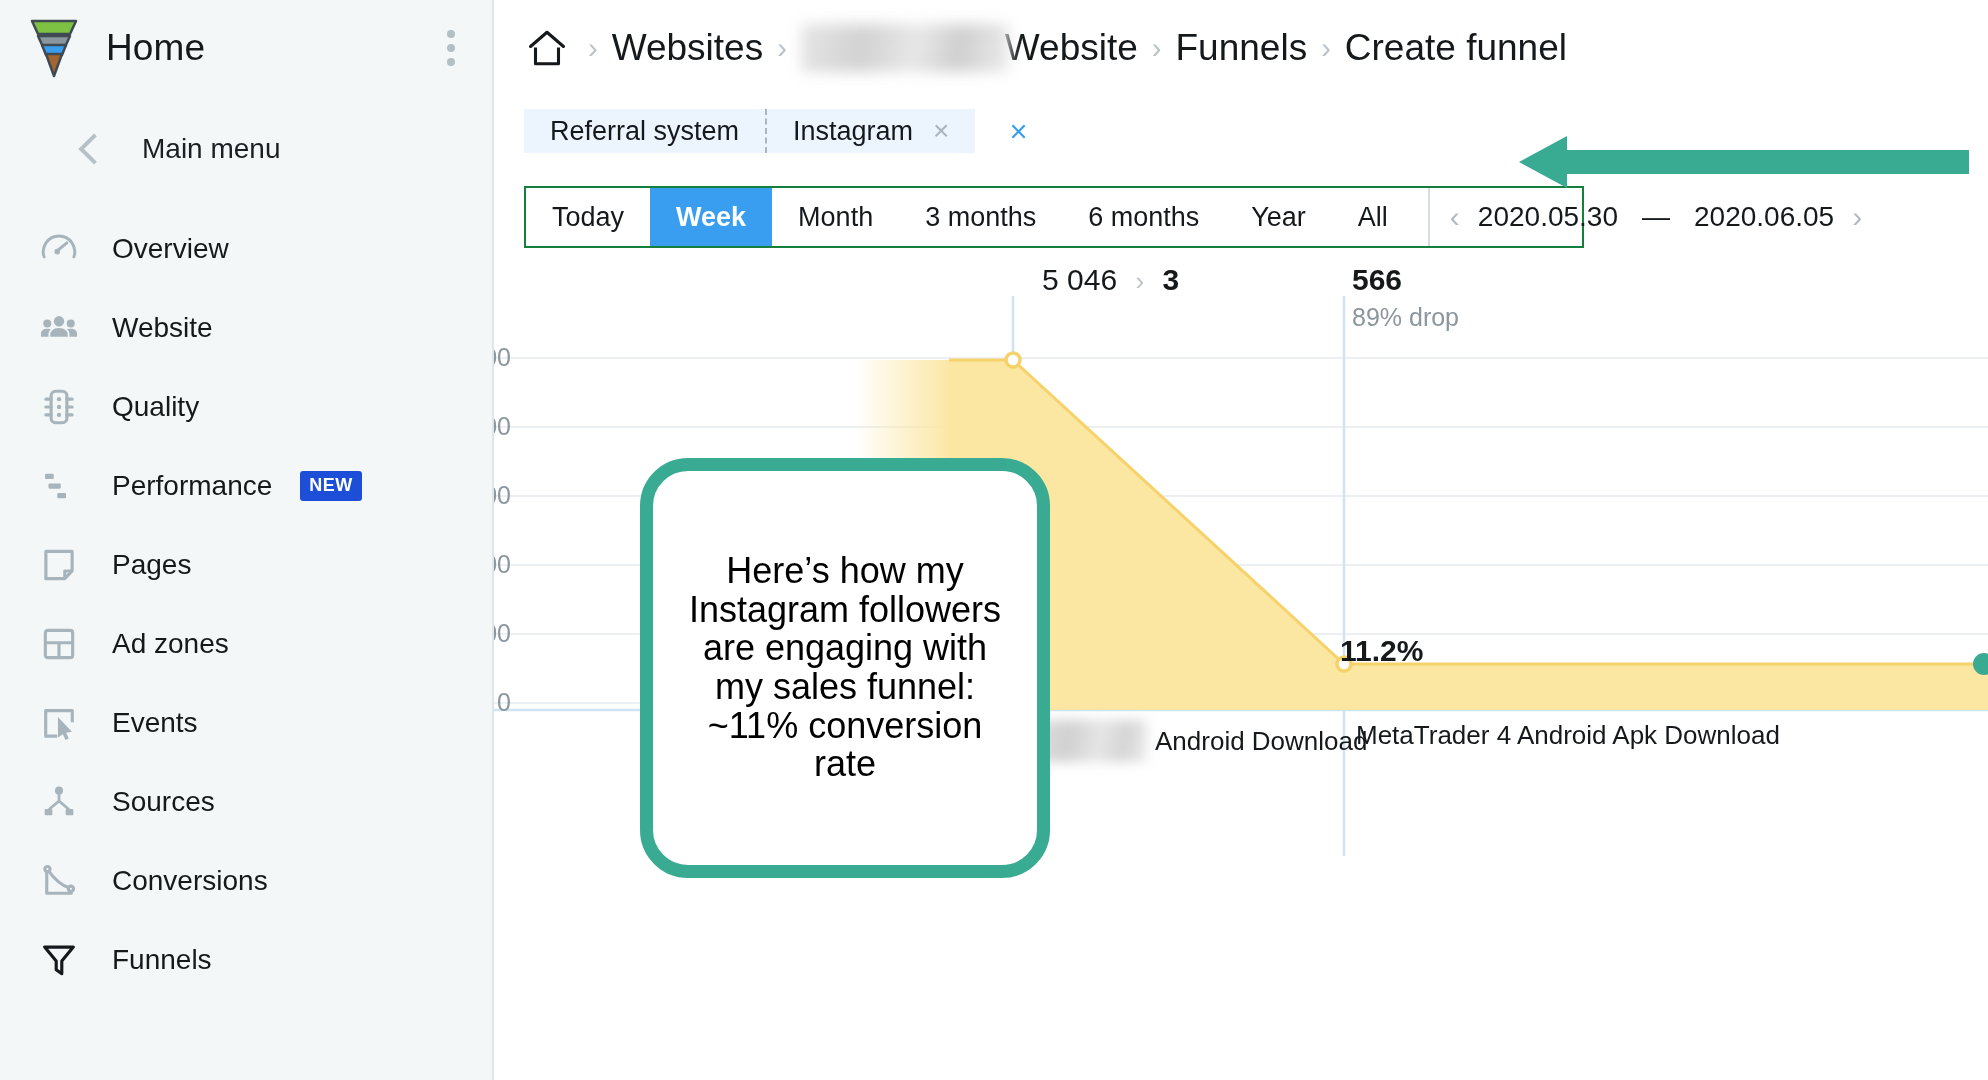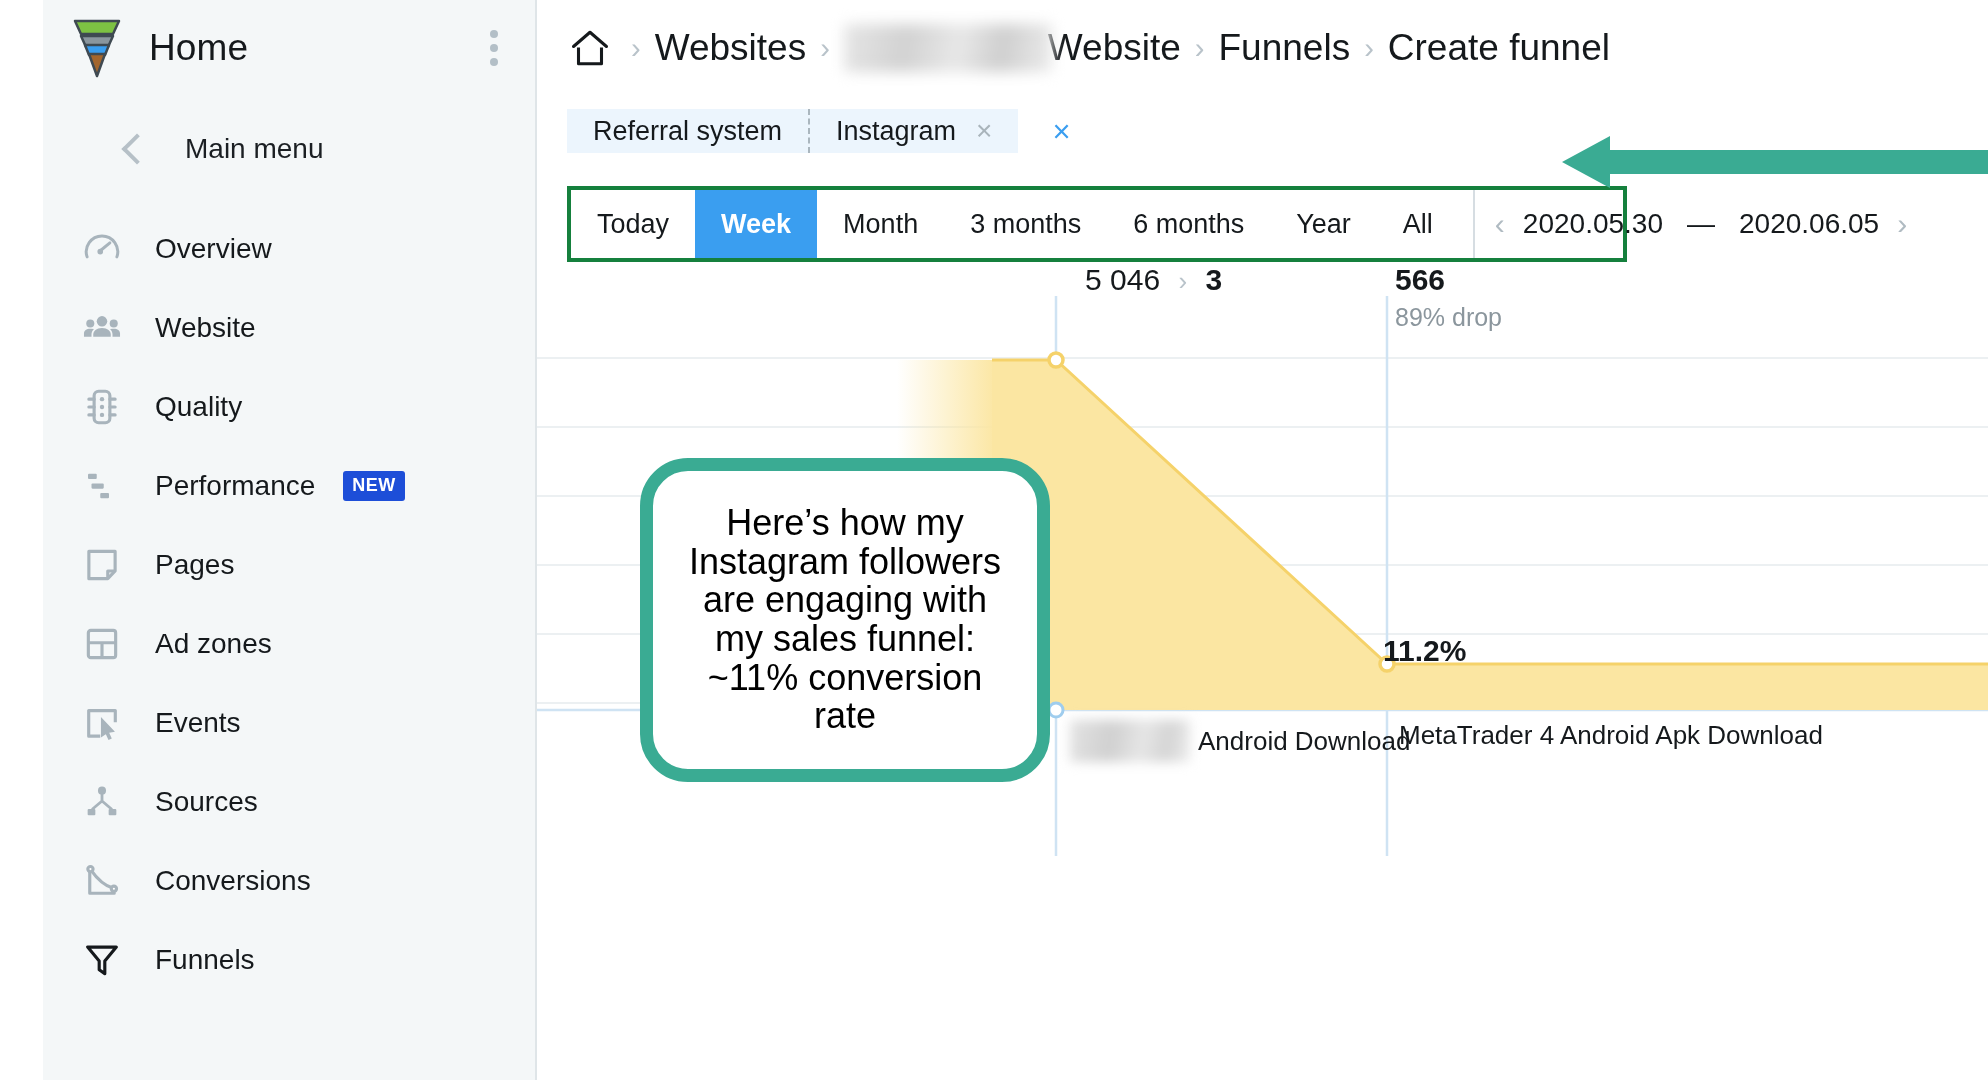--- a/index.html
+++ b/index.html
@@ -2,21 +2,21 @@
 <html><head>
 <meta charset="utf-8">
 <style>
   * { box-sizing: border-box; margin: 0; padding: 0; }
   html, body {
     width: 1988px; height: 1080px;
     font-family: "Liberation Sans", sans-serif;
     background: #ffffff;
     overflow: hidden;
   }
-  #app { display: flex; width: 1988px; height: 1080px; position: relative; padding-left: 43px; }
+  #app { display: flex; width: 1988px; height: 1080px; position: relative; }
 
   
   #sidebar {
     width: 494px; height: 1080px;
     background: #f4f7f8;
     border-right: 2px solid #dfe5e8;
     position: relative;
     flex: 0 0 494px;
   }
   .side-header {
@@ -108,22 +108,22 @@
     margin-left: 20px; color: #a9b4bb; font-size: 28px; line-height: 1;
     cursor: pointer;
   }
   .clear-all-x {
     margin-left: 34px; color: #3a9ef0; font-size: 31px;
     line-height: 1; cursor: pointer; font-weight: 400;
   }
 
   
   .period-wrap {
-    margin: 26px 0 0 30px; width: 1060px; height: 76px;
-    border: 4px solid #15803d; display: flex; align-items: stretch;
+    margin: 26px 0 0 30px; width: 1060px; height: 62px;
+    border: 2px solid #15803d; display: flex; align-items: stretch;
   }
   .period-btn {
     display: flex; align-items: center; justify-content: center;
     padding: 0 26px; font-size: 27px; color: #15191c; cursor: pointer;
     white-space: nowrap;
   }
   .period-btn.active { background: #3a9ef0; color: #fff; font-weight: 700; }
   .date-range {
     display: flex; align-items: center; gap: 18px;
     border-left: 2px solid #d6dde2; padding: 0 20px; margin-left: 14px;
@@ -160,21 +160,21 @@
     filter: blur(6px); border-radius: 2px;
   }
   .plus-btn {
     position: absolute; color: #9aa6ae; font-size: 46px;
     cursor: pointer; line-height: 1; font-weight: 300;
   }
 
   
   .callout {
     position: absolute; left: 640px; top: 458px;
-    width: 410px; height: 324px;
+    width: 410px; height: 420px;
     border: 13px solid #3aab93; border-radius: 48px;
     background: #fff; display: flex; align-items: center; justify-content: center;
     padding: 14px 22px; z-index: 40;
   }
   .callout p {
     font-size: 36px; line-height: 1.07; text-align: center;
     color: #000; font-weight: 400;
   }
   .arrow-annot {
     position: absolute; left: 1025px; top: 134px;

